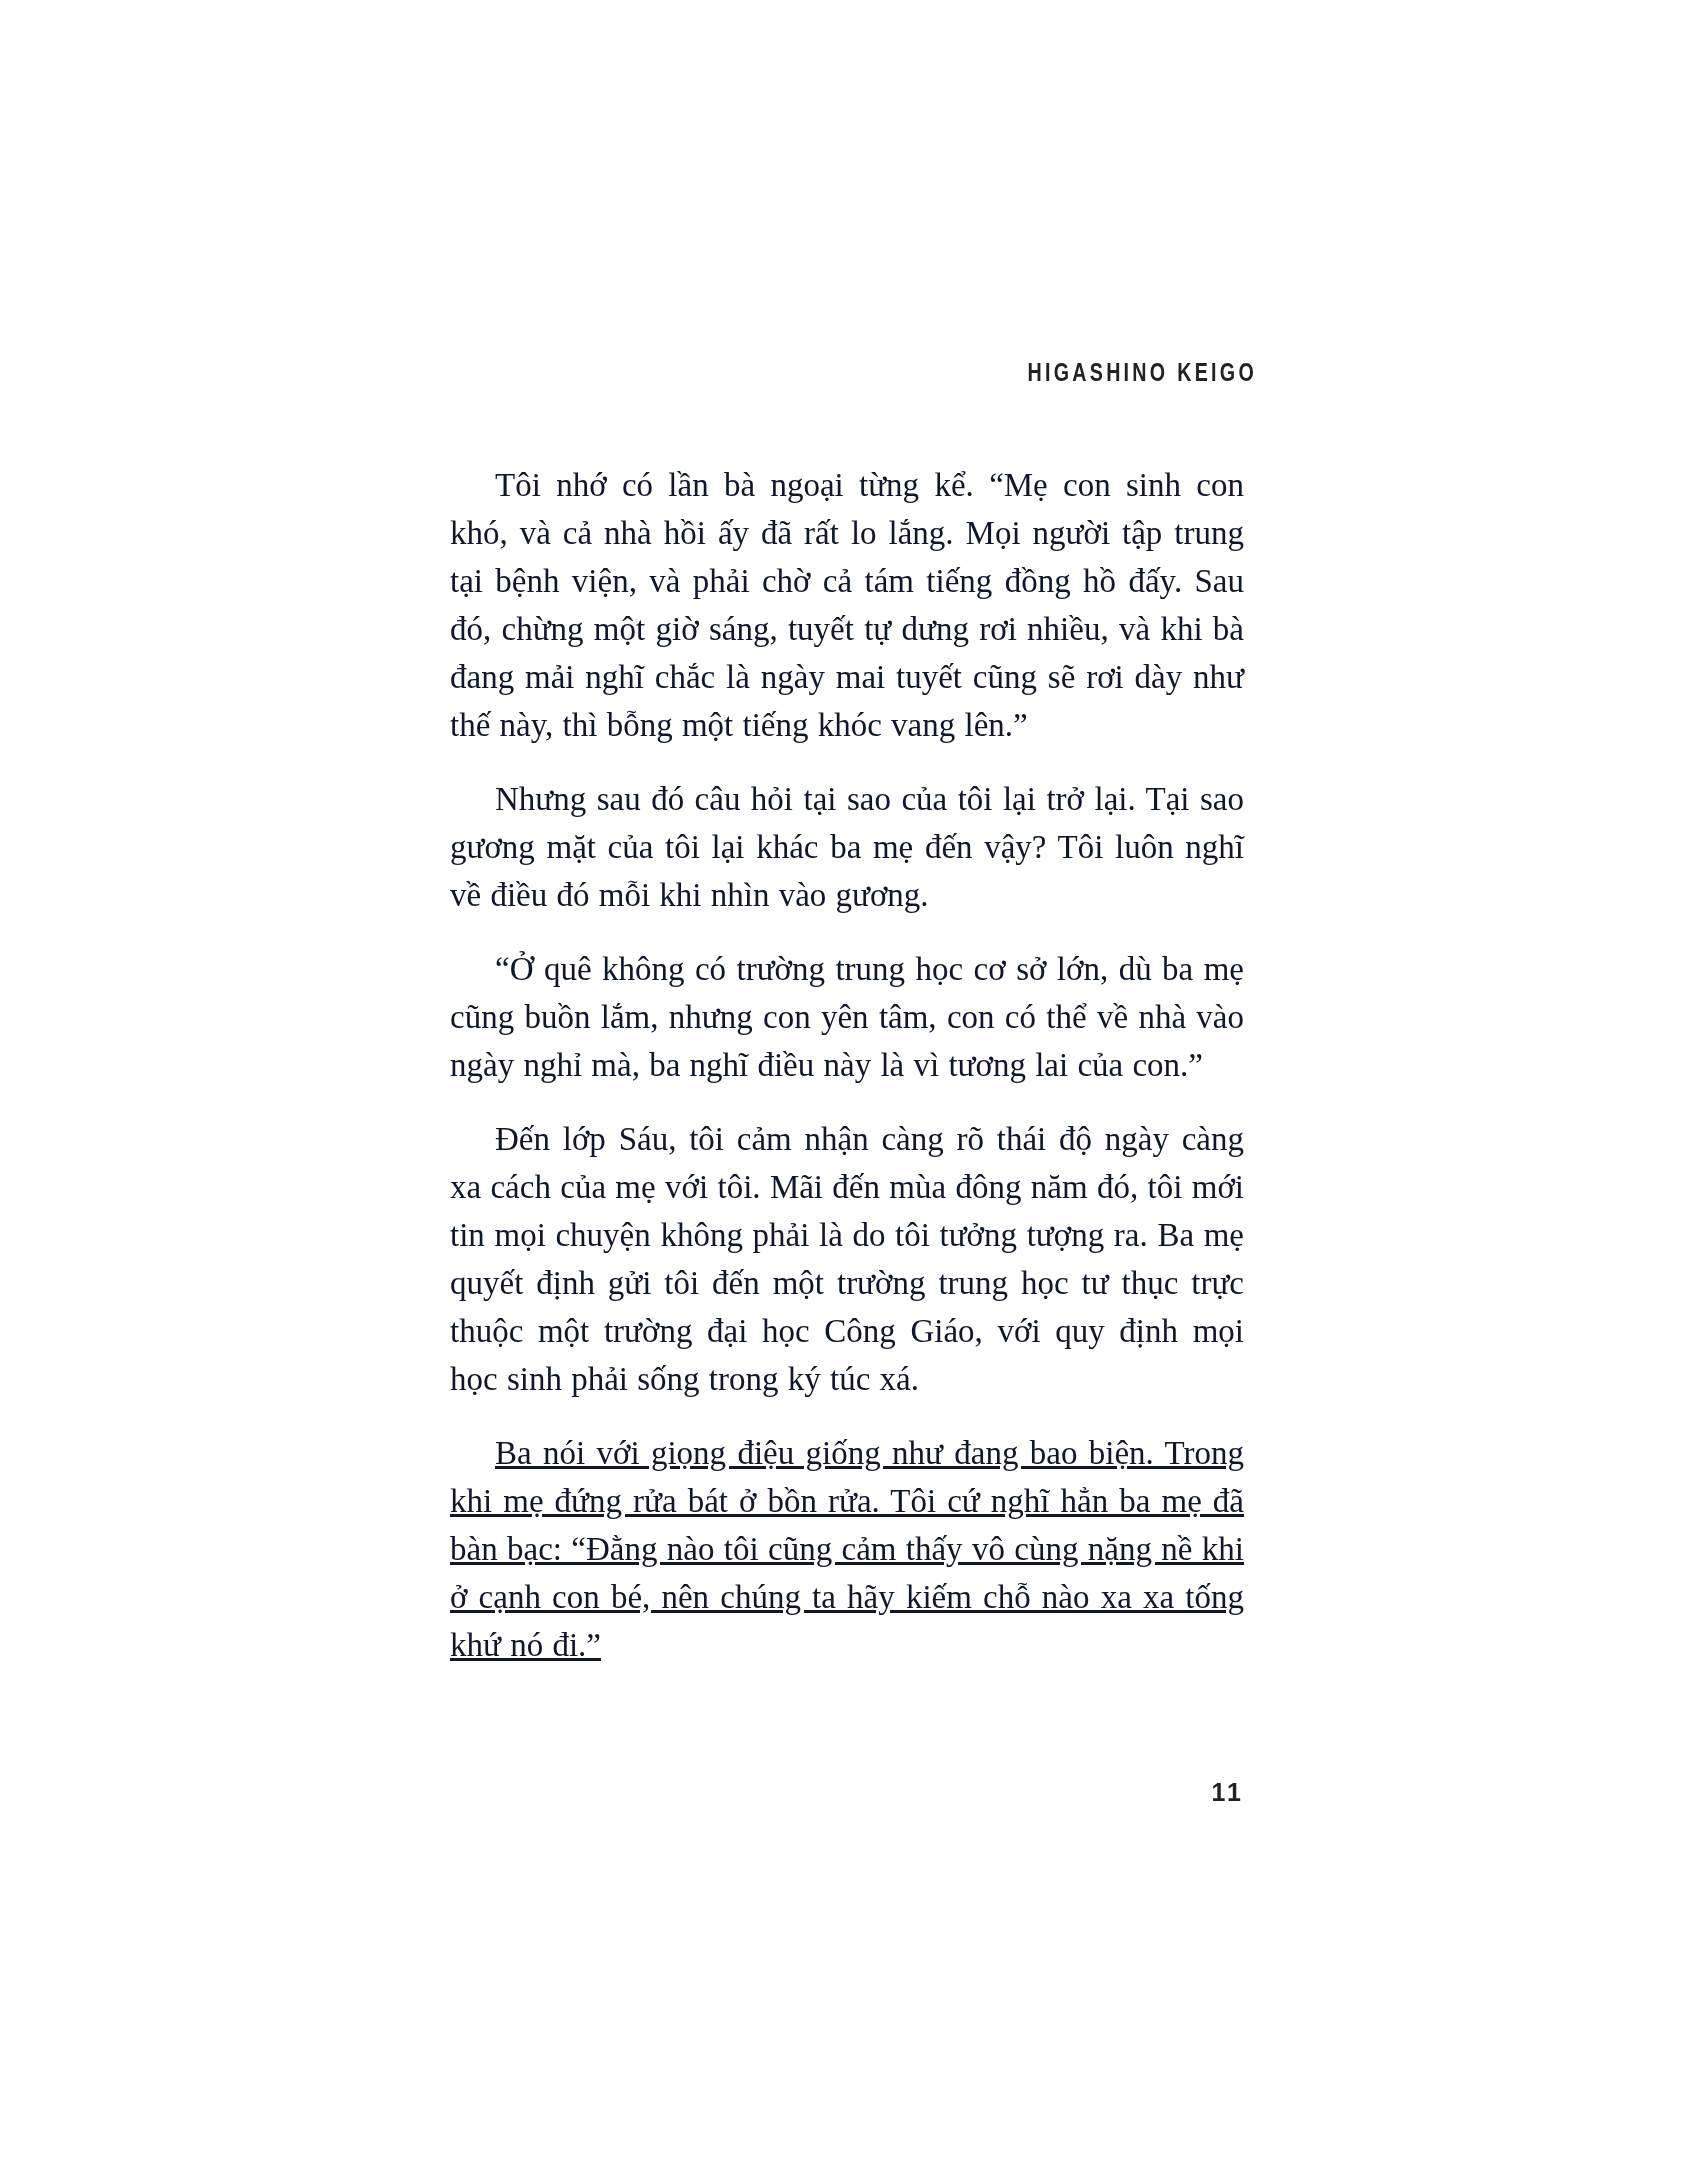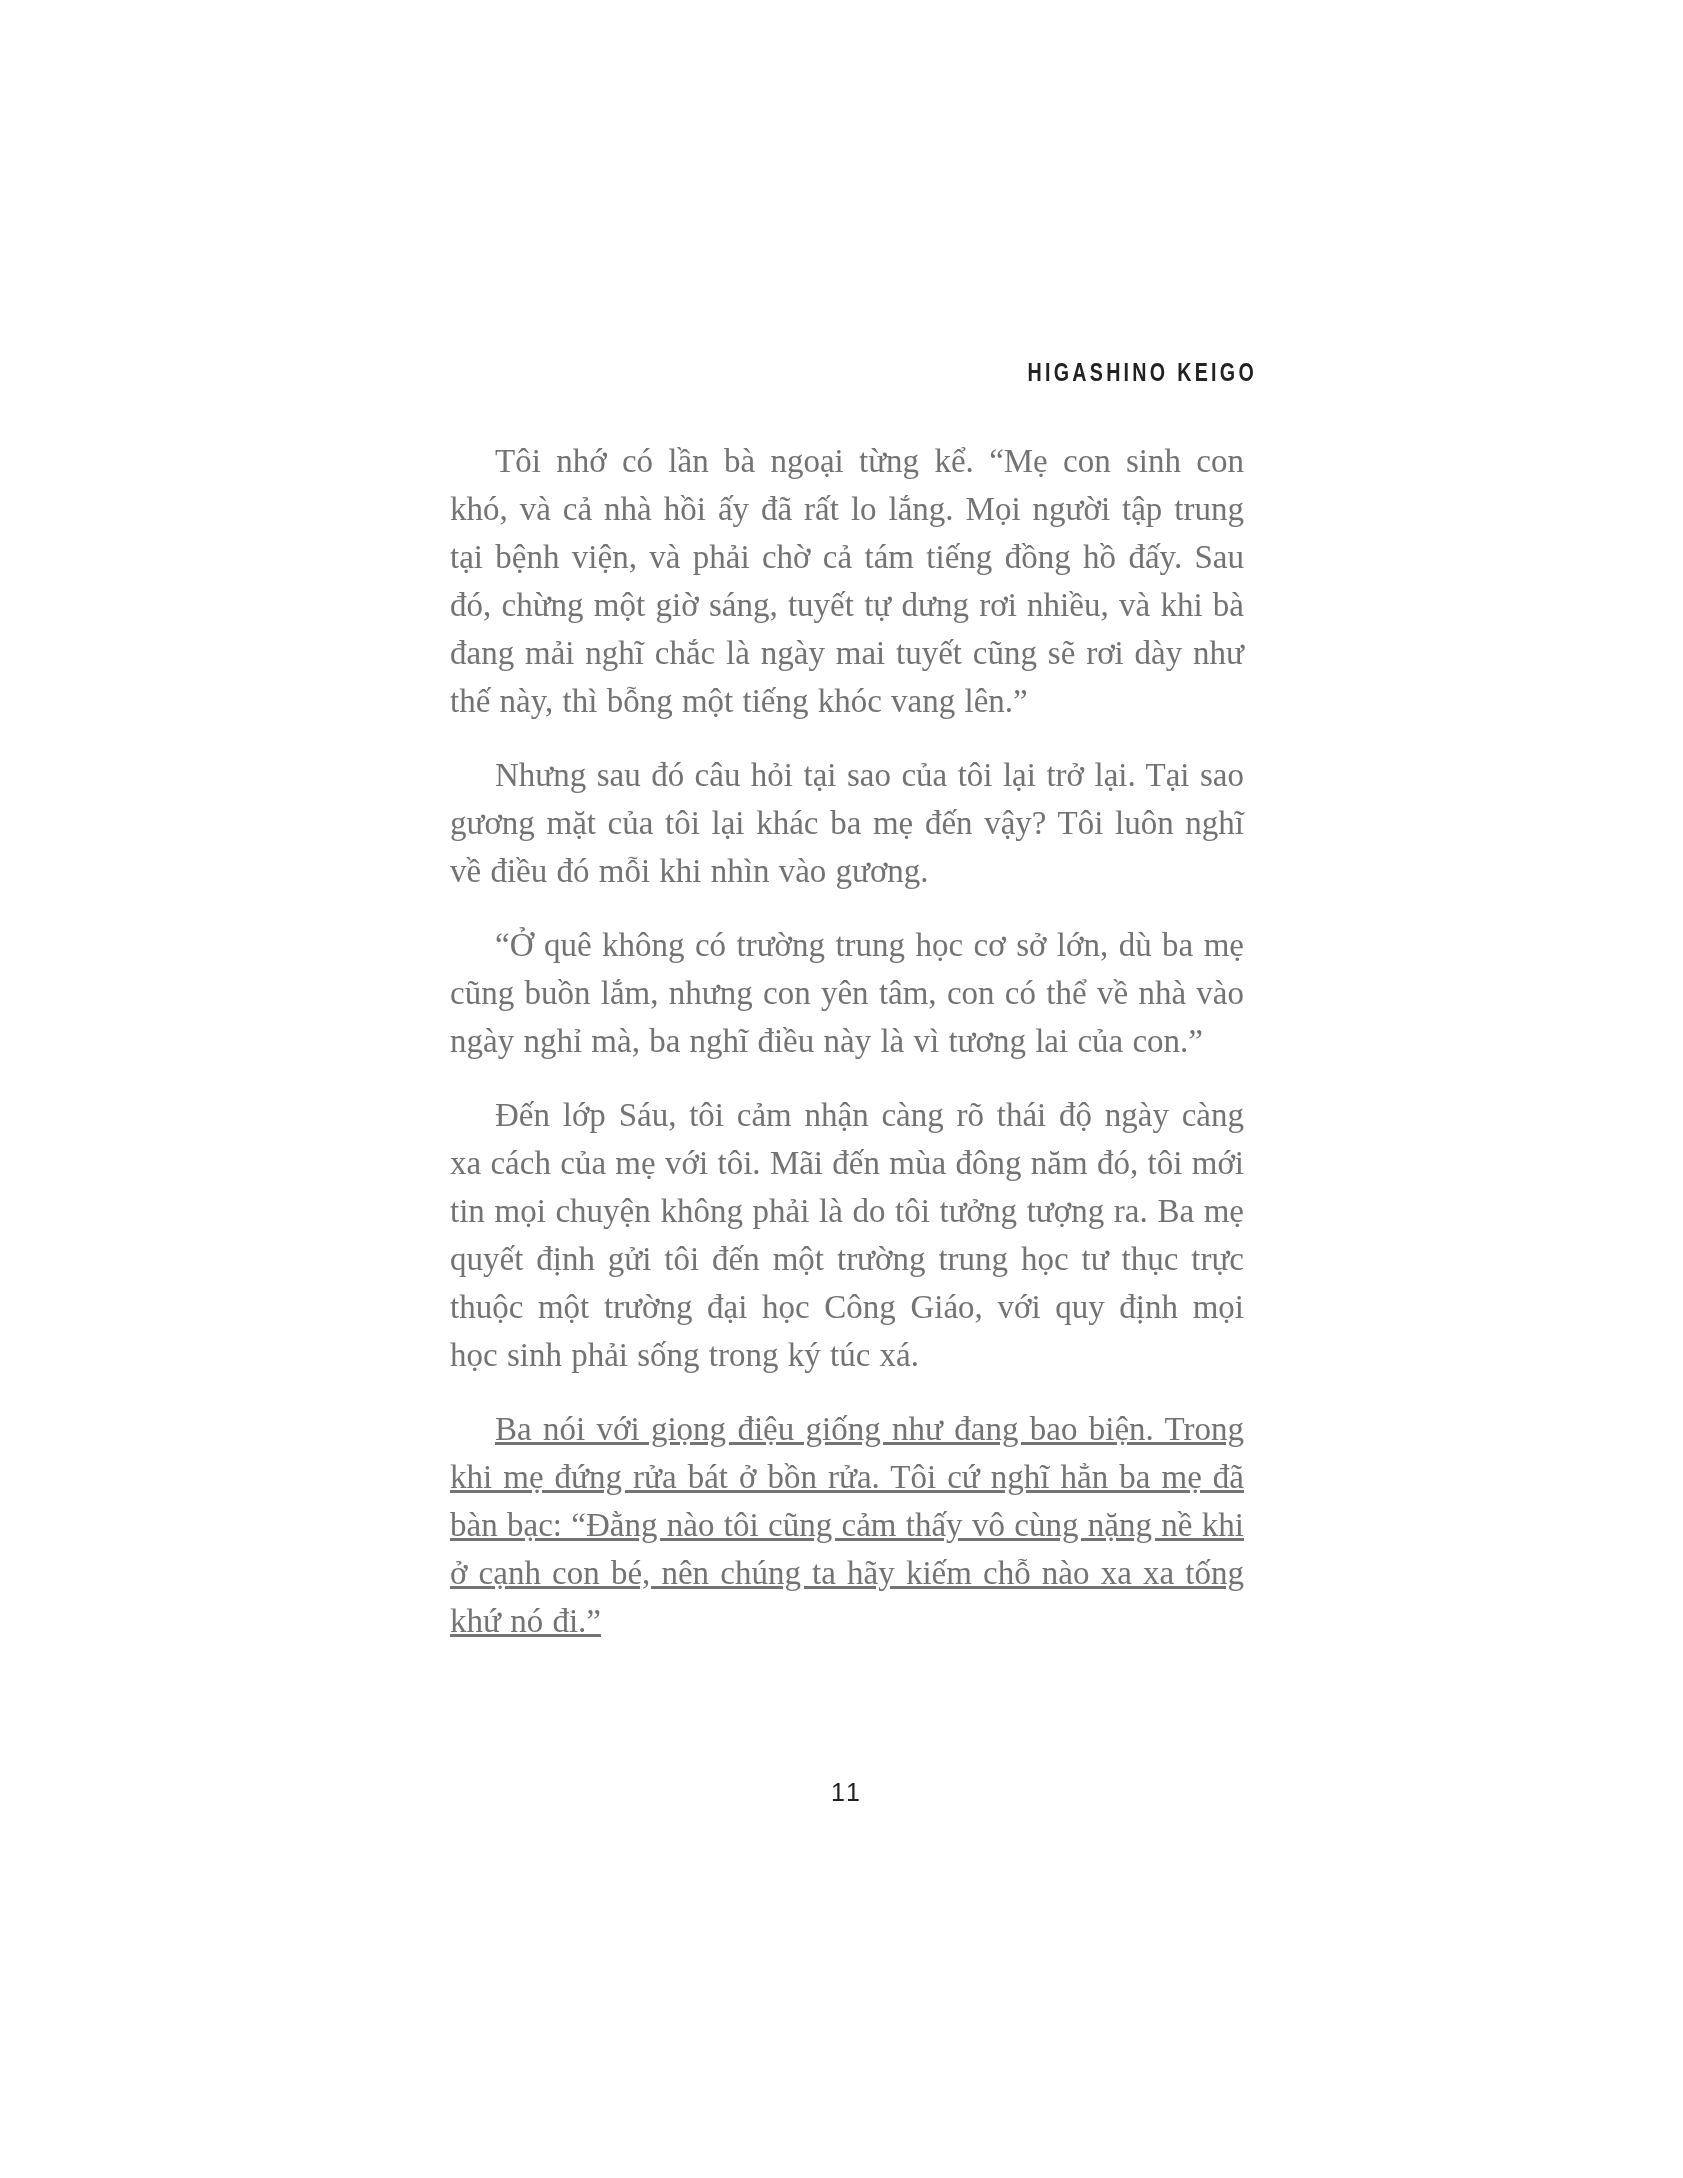--- a/index.html
+++ b/index.html
@@ -25,45 +25,45 @@
     font-weight: 700;
     letter-spacing: 4px;
     color: #222222;
     transform: scale(0.82, 1.05);
     transform-origin: right center;
     white-space: nowrap;
   }
   .body-text {
     position: absolute;
     left: 450px;
-    top: 437px;
+    top: 461px;
     width: 794px;
     font-size: 33px;
     line-height: 48px;
     text-align: justify;
-    color: #737373;
+    color: #0f172a;
   }
   .body-text p {
     margin: 0 0 26px 0;
     text-indent: 45px;
     word-spacing: 1px;
   }
   .body-text p:last-child {
     margin-bottom: 0;
     text-decoration: underline;
   }
   .page-number {
     position: absolute;
     left: 450px;
     width: 794px;
     top: 1778px;
-    text-align: center;
+    text-align: right;
     font-family: "Liberation Sans", sans-serif;
     font-size: 25px;
-    font-weight: 400;
+    font-weight: 700;
     letter-spacing: 3px;
     color: #222222;
   }
 </style>
 </head>
 <body>
 
 <div class="page">
 
   <div class="running-head">HIGASHINO KEIGO</div>

